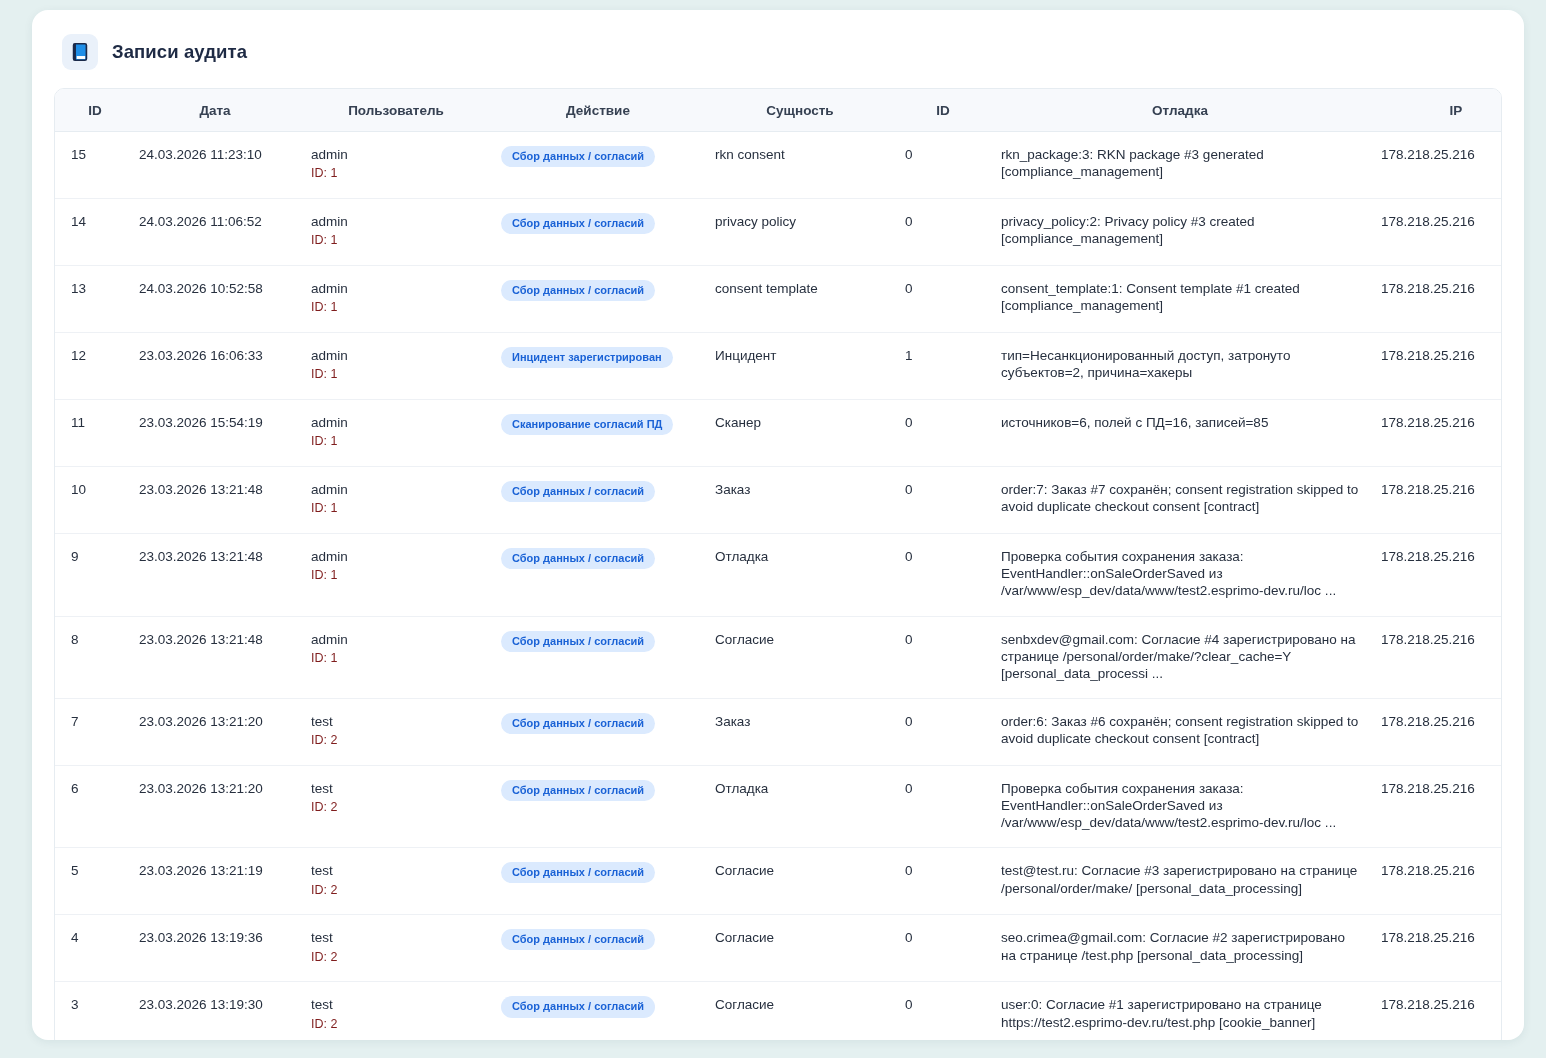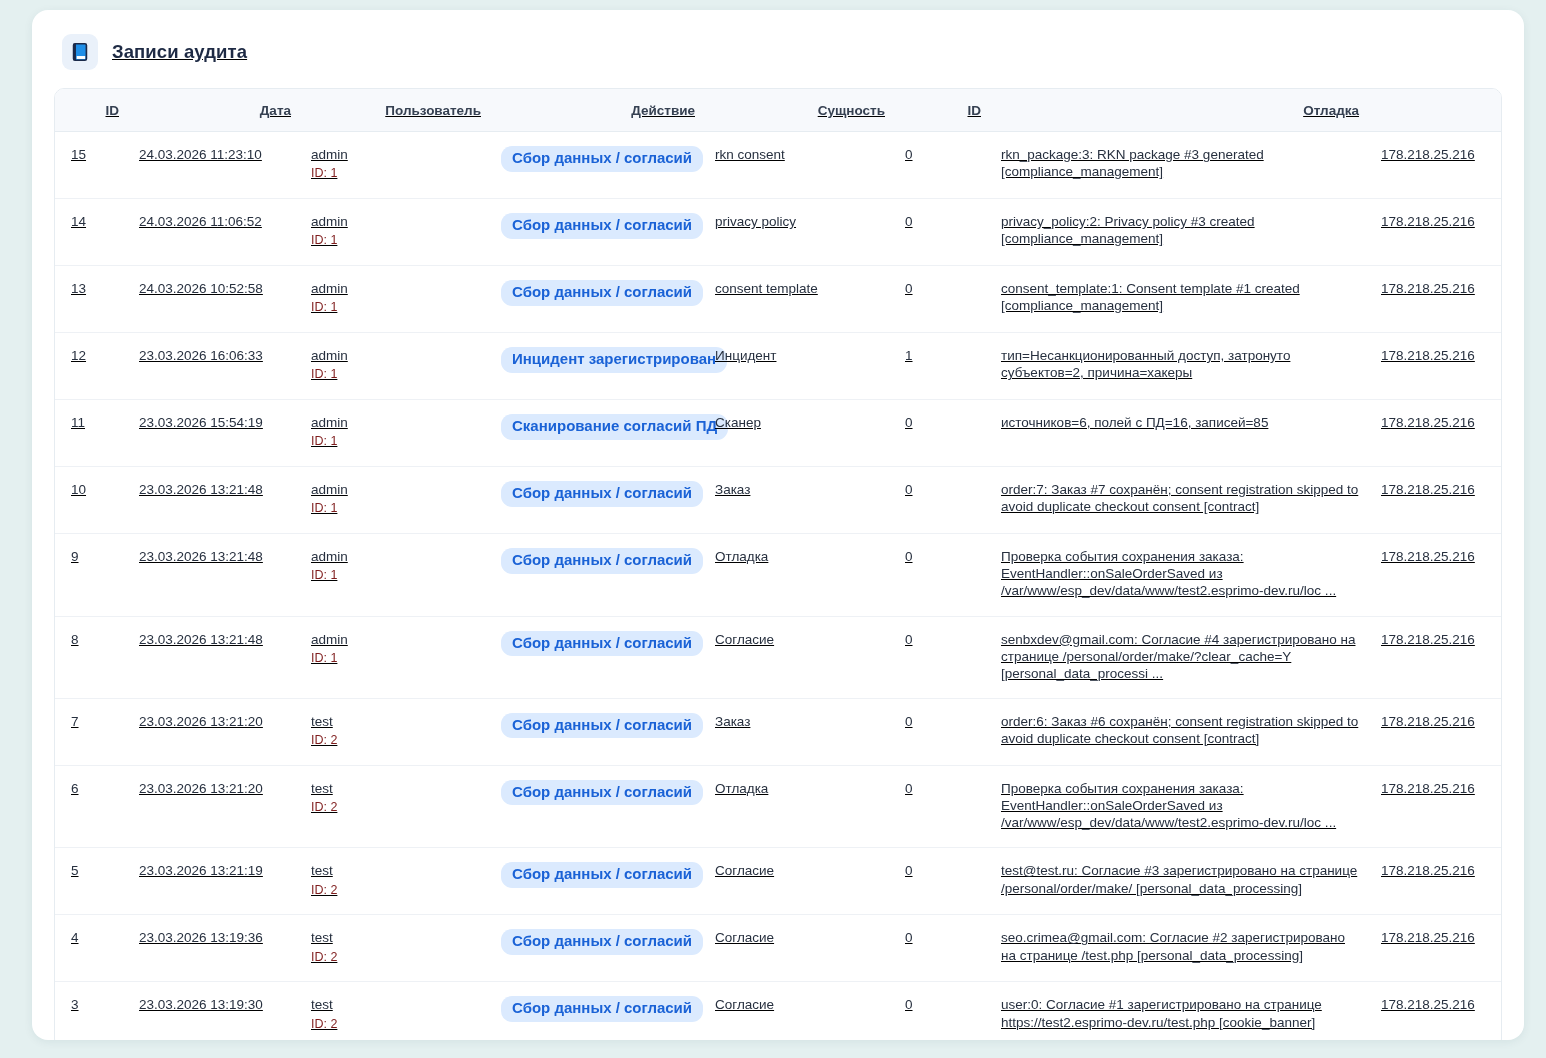--- a/index.html
+++ b/index.html
@@ -22,21 +22,20 @@
     padding: 10px 22px 18px 32px;
   }
   .card {
     box-sizing: border-box;
     background: #ffffff;
     border-radius: 16px;
     box-shadow: 0 2px 10px rgba(20, 60, 70, 0.07);
     padding: 22px 22px 18px 22px;
     height: 1030px;
     overflow: hidden;
-    text-decoration: underline;
   }
   .card-header {
     display: flex;
     align-items: center;
     gap: 14px;
     padding: 2px 0 18px 8px;
   }
   .header-icon {
     width: 36px;
     height: 36px;
@@ -59,21 +58,21 @@
     border-radius: 10px;
     overflow: hidden;
   }
   table.audit {
     width: 100%;
     border-collapse: collapse;
     table-layout: fixed;
   }
   table.audit thead th {
     background: #f7f9fc;
-    text-align: right;
+    text-align: center;
     font-size: 13.5px;
     font-weight: bold;
     color: #364152;
     padding: 14px 10px 13px 10px;
     border-bottom: 1px solid #e6ecf1;
     white-space: nowrap;
   }
   table.audit tbody td {
     font-size: 13.5px;
     color: #27303f;
@@ -103,21 +102,21 @@
   .user-id {
     color: #7f1d1d;
     font-size: 12.5px;
     margin-top: 3px;
   }
 
   .badge {
     display: inline-block;
     background: #dbeafe;
     color: #1a62d6;
-    font-size: 15px;
+    font-size: 11px;
     font-weight: bold;
     border-radius: 11px;
     padding: 4px 11px 5px 11px;
     line-height: 1.1;
     white-space: nowrap;
     text-align: center;
   }
   .desc { word-break: break-word; }
 </style>
 </head>

